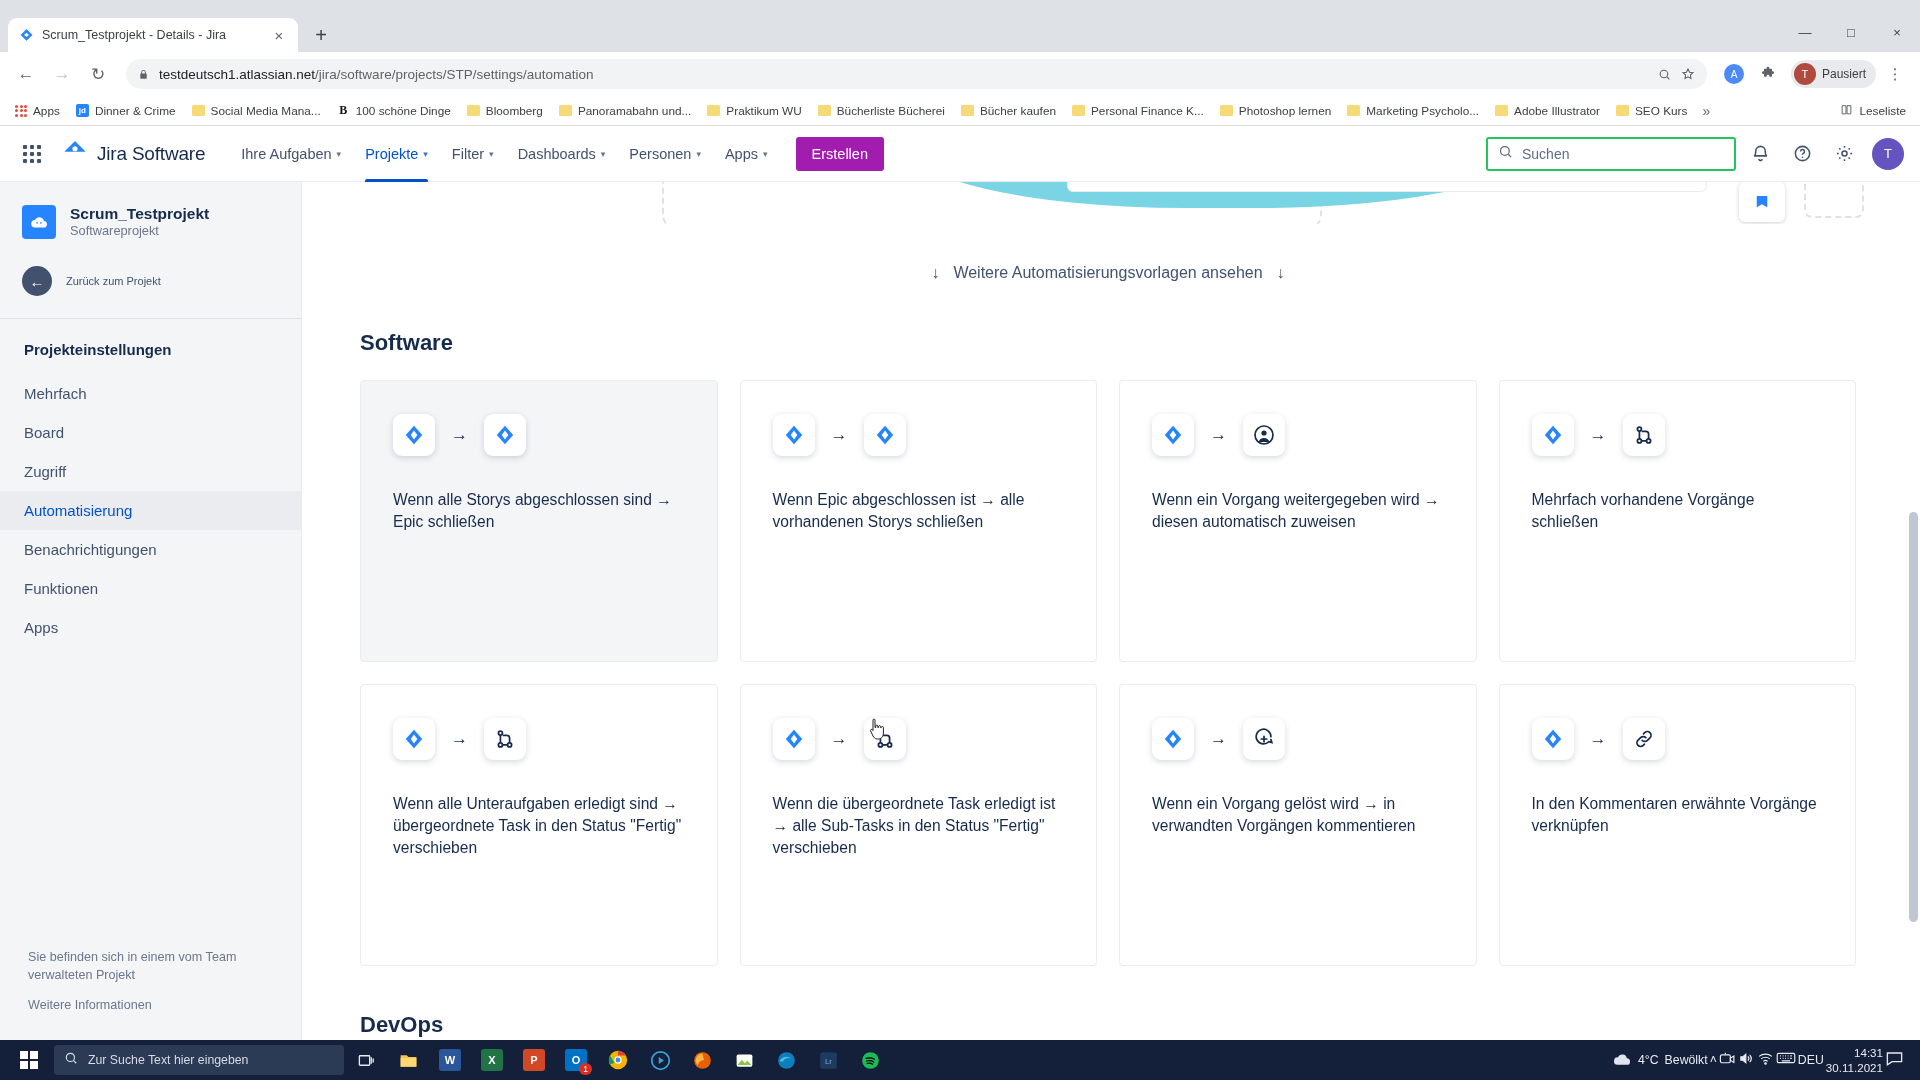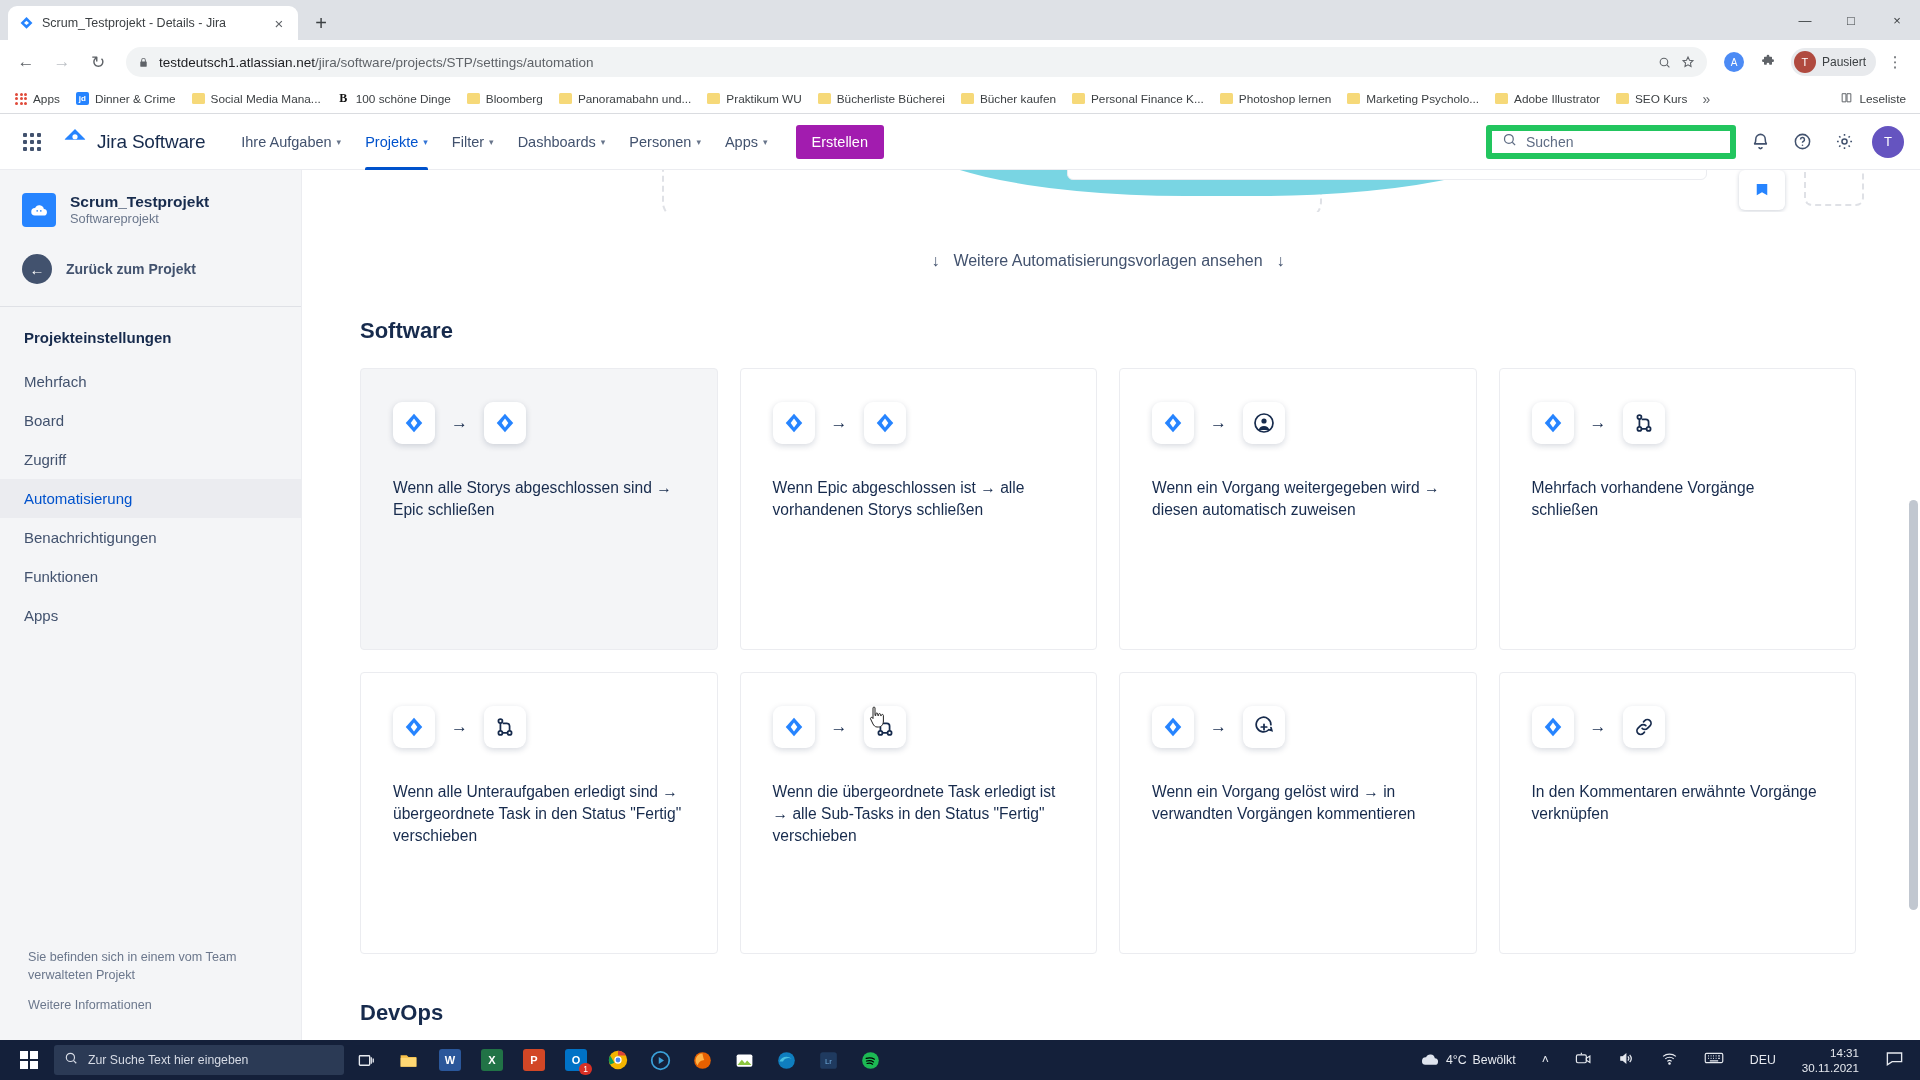--- a/index.html
+++ b/index.html
@@ -6,21 +6,21 @@
   html, body {
     width: 1920px; height: 1080px;
     overflow: hidden;
     font-family: "Liberation Sans", sans-serif;
     background: #fff;
   }
 
   
   .browser { width: 1920px; height: 1040px; background: #dee1e6; display: flex; flex-direction: column; }
 
-  .tabstrip { height: 40px; display: flex; align-items: flex-end; padding-left: 8px; background: #dee1e6; position: relative; }
+  .tabstrip { height: 40px; display: flex; align-items: flex-end; padding-left: 8px; background: #dee1e6; position: relative; margin-top: 12px; }
   .tab {
     height: 34px; width: 290px; background: #fff; border-radius: 9px 9px 0 0;
     display: flex; align-items: center; padding: 0 10px; gap: 8px; position: relative;
   }
   .tab-favicon { width: 16px; height: 16px; flex: 0 0 16px; display:flex; align-items:center; justify-content:center;}
   .tab-title { font-size: 12.5px; color: #3c4043; white-space: nowrap; overflow: hidden; text-overflow: ellipsis; flex: 1; }
   .tab-close { font-size: 15px; color: #5f6368; width: 18px; text-align: center; line-height: 1; cursor: default; }
   .newtab { width: 34px; height: 34px; display: flex; align-items: center; justify-content: center;
             font-size: 20px; color: #3c4043; margin-left: 6px; }
   .win-controls { position: absolute; right: 0; top: 0; height: 40px; display: flex; align-items: center; }
@@ -69,40 +69,40 @@
   .grid-ic i { width: 4px; height: 4px; background: #42526e; display: block; border-radius: 1px; }
   .brand { display: flex; align-items: center; gap: 9px; margin: 0 22px 0 10px; }
   .brand-name { font-size: 19px; color: #172b4d; font-weight: 500; letter-spacing: -0.2px; }
   .navitem { display: flex; align-items: center; gap: 5px; padding: 8px 10px; font-size: 14.5px; color: #42526e; height: 56px;
              align-self: stretch; position: relative; }
   .navitem.active { color: #0052cc; }
   .navitem.active::after { content: ""; position: absolute; left: 10px; right: 10px; bottom: 0; height: 3px; background: #0052cc; border-radius: 2px 2px 0 0;}
   .caret { font-size: 9px; opacity: .8; }
   .btn-create { background: #a21caf; color: #fff; font-size: 14.5px; padding: 9px 16px; border-radius: 3px; margin-left: 14px; }
   .nav-right { margin-left: auto; display: flex; align-items: center; gap: 6px; }
-  .searchbox { width: 250px; height: 34px; border: 6px solid #22c55e; border-radius: 3px; display: flex; align-items: center;
+  .searchbox { width: 250px; height: 34px; border: 2px solid #22c55e; border-radius: 3px; display: flex; align-items: center;
                gap: 9px; padding: 0 10px; background: #fff; }
   .searchbox .ph { font-size: 14px; color: #5e6c84; }
   .ni { width: 36px; height: 36px; border-radius: 50%; display: flex; align-items: center; justify-content: center; color: #42526e; }
   .avatar { width: 32px; height: 32px; border-radius: 50%; background: #6554c0; color: #fff; font-size: 13px;
             display: flex; align-items: center; justify-content: center; margin-left: 4px; }
 
   .body-wrap { flex: 1; display: flex; min-height: 0; }
 
   .sidebar { width: 302px; flex: 0 0 302px; background: #f4f5f7; border-right: 1px solid #ebecf0; position: relative;
              display: flex; flex-direction: column; padding-top: 22px; }
   .proj-head { display: flex; align-items: center; gap: 14px; padding: 0 20px 0 22px; margin-bottom: 26px; }
   .proj-ava { width: 34px; height: 34px; border-radius: 4px; background: #2684ff; display: flex; align-items: center;
               justify-content: center; flex: 0 0 34px; }
   .proj-name { font-size: 15.5px; color: #172b4d; font-weight: 600; line-height: 1.25; }
   .proj-sub { font-size: 12.8px; color: #6b778c; line-height: 1.3; }
   .back-row { display: flex; align-items: center; gap: 14px; padding: 0 20px 0 22px; margin-bottom: 22px; }
   .back-circle { width: 30px; height: 30px; border-radius: 50%; background: #42526e; color: #fff; display: flex;
                  align-items: center; justify-content: center; font-size: 15px; flex: 0 0 30px; }
-  .back-label { font-size: 14px; color: #42526e; font-weight: bold; }
+  .back-label { font-size: 11px; color: #42526e; }
   .sb-divider { height: 1px; background: #dfe1e6; margin: 0 0 16px 0; }
   .sb-section { font-size: 15px; font-weight: 600; color: #172b4d; padding: 6px 24px; margin-bottom: 10px; }
   .sb-item { font-size: 15px; color: #42526e; padding: 11px 24px; border-radius: 0; }
   .sb-item.active { background: #ebecf0; color: #0052cc; font-weight: 500; }
   .sb-foot { margin-top: auto; padding: 0 28px 28px; text-align: left; }
   .sb-foot-text { font-size: 12.6px; color: #6b778c; line-height: 1.45; margin-bottom: 14px; }
   .sb-foot-link { font-size: 12.6px; color: #6b778c; }
 
   .content { flex: 1; min-width: 0; position: relative; overflow: hidden; padding: 0 0 0 0; }
   .content-inner { padding: 0 64px 0 58px; }
@@ -145,21 +145,21 @@
   .tb-start span { display: grid; grid-template-columns: 8px 8px; grid-template-rows: 8px 8px; gap: 2px; }
   .tb-start i { background: #fff; display: block; }
   .tb-search { width: 290px; height: 30px; background: #2b3a55; border-radius: 3px; display: flex; align-items: center;
                gap: 10px; padding: 0 10px; }
   .tb-search-ph { font-size: 12.3px; color: #d6dbe5; }
   .tb-icon { width: 40px; height: 40px; display: flex; align-items: center; justify-content: center; position: relative; }
   .tb-icon .sq { width: 22px; height: 22px; border-radius: 3px; display:flex; align-items:center; justify-content:center;
                  font-size: 11px; color:#fff; font-weight:bold; }
   .tb-badge { position: absolute; right: 4px; bottom: 5px; background: #d93025; color: #fff; font-size: 8.5px;
               border-radius: 7px; padding: 0 4px; line-height: 12px; }
-  .tray { margin-left: auto; display: flex; align-items: center; gap: 26px; padding-right: 10px; color: #e6e9ef; }
+  .tray { margin-left: auto; display: flex; align-items: center; gap: 2px; padding-right: 10px; color: #e6e9ef; }
   .tray-item { font-size: 12.3px; color: #e6e9ef; display: flex; align-items: center; gap: 6px; }
   .clock { font-size: 11.6px; color: #e6e9ef; line-height: 1.3; text-align: right; }
 </style>
 </head>
 <body>
 
 <div class="browser">
 
   <div class="tabstrip">
     <div class="tab">

